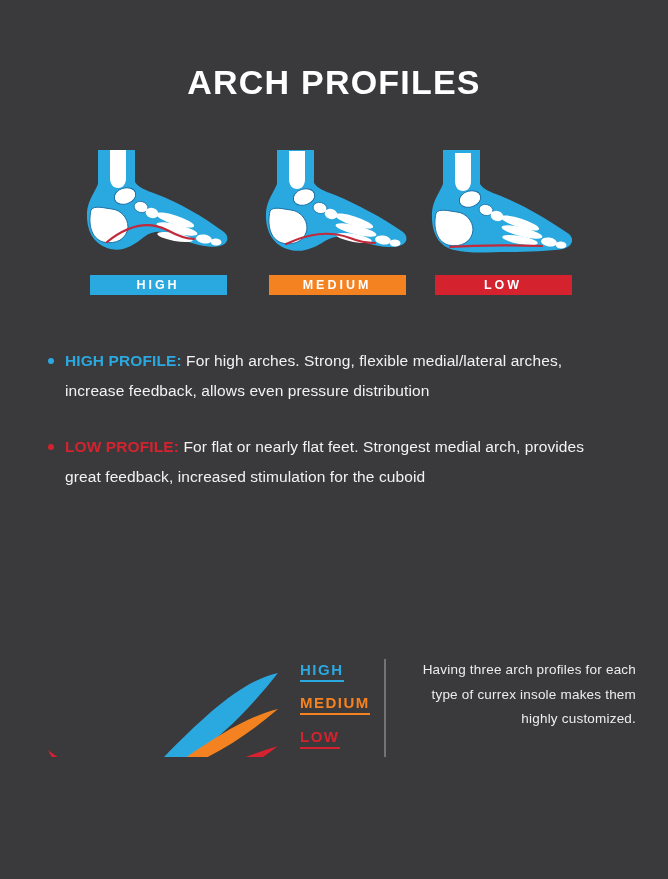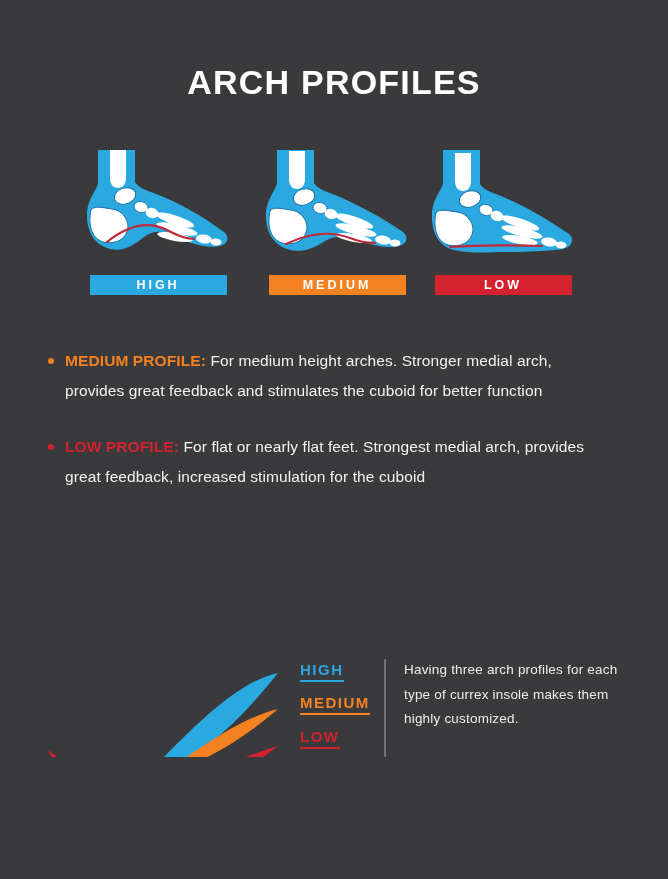--- a/index.html
+++ b/index.html
@@ -58,21 +58,21 @@
   }
   #legend-high   { top:661px; color:#2AA9E0; border-color:#2AA9E0; }
   #legend-medium { top:694px; color:#F58220; border-color:#F58220; }
   #legend-low    { top:728px; color:#D4232F; border-color:#D4232F; }
   .legend-divider {
     position:absolute; left:384px; top:659px; width:2px; height:157px;
     background:#737376;
   }
   .note {
     position:absolute; left:404px; top:658px; width:232px;
-    color:#EDEDED; font-size:13.5px; line-height:24.5px; letter-spacing:0.2px;
+    color:#EDEDED; font-size:13.5px; line-height:24.5px; letter-spacing:0.2px;text-align:right;
   }
 </style>
 </head>
 <body>
 
 <div id="page">
 
   <h1 class="title">ARCH PROFILES</h1>
 
   <svg width="0" height="0" style="position:absolute" aria-hidden="true">
@@ -114,23 +114,23 @@
     <svg class="foot-svg" viewBox="0 0 150 108">
       <path d="M15,0 L15,34 C12,42 5,50 4,62 C3,82 10,96 26,100 C44,104 60,102 80,102 C100,102 122,101 135,99 C144,97 147,89 141,84 C119,69 97,56 73,46 C62,42 55,39 52,34 L52,0 Z" fill="#2AA9E0"></path>
       <use href="#foot-bones" transform="translate(0,3)"></use>
       <path d="M22,97 C48,95 80,95 114,96" fill="none" stroke="#C2293A" stroke-width="2.2" stroke-linecap="round"></path>
     </svg>
     <div class="label-bar bar-low">LOW</div>
   </div>
 
   <ul class="bullets">
     <li class="bullet">
-      <span class="dot dot-medium"></span>
-      <span class="lbl lbl-medium">MEDIUM PROFILE:</span>
-      <span>For medium height arches. Stronger medial arch, provides great feedback and stimulates the cuboid for better function</span>
+      <span class="dot dot-high"></span>
+      <span class="lbl lbl-high">HIGH PROFILE:</span>
+      <span>For high arches. Strong, flexible medial/lateral arches, increase feedback, allows even pressure distribution</span>
     </li>
     <li class="bullet">
       <span class="dot dot-low"></span>
       <span class="lbl lbl-low">LOW PROFILE:</span>
       <span>For flat or nearly flat feet. Strongest medial arch, provides great feedback, increased stimulation for the cuboid</span>
     </li>
   </ul>
 
   <svg class="curves-svg" viewBox="0 0 300 170">
     <path d="M248,33 C205,42 158,92 108,144 C160,128 208,84 248,33 Z" fill="#2AA9E0"></path>

